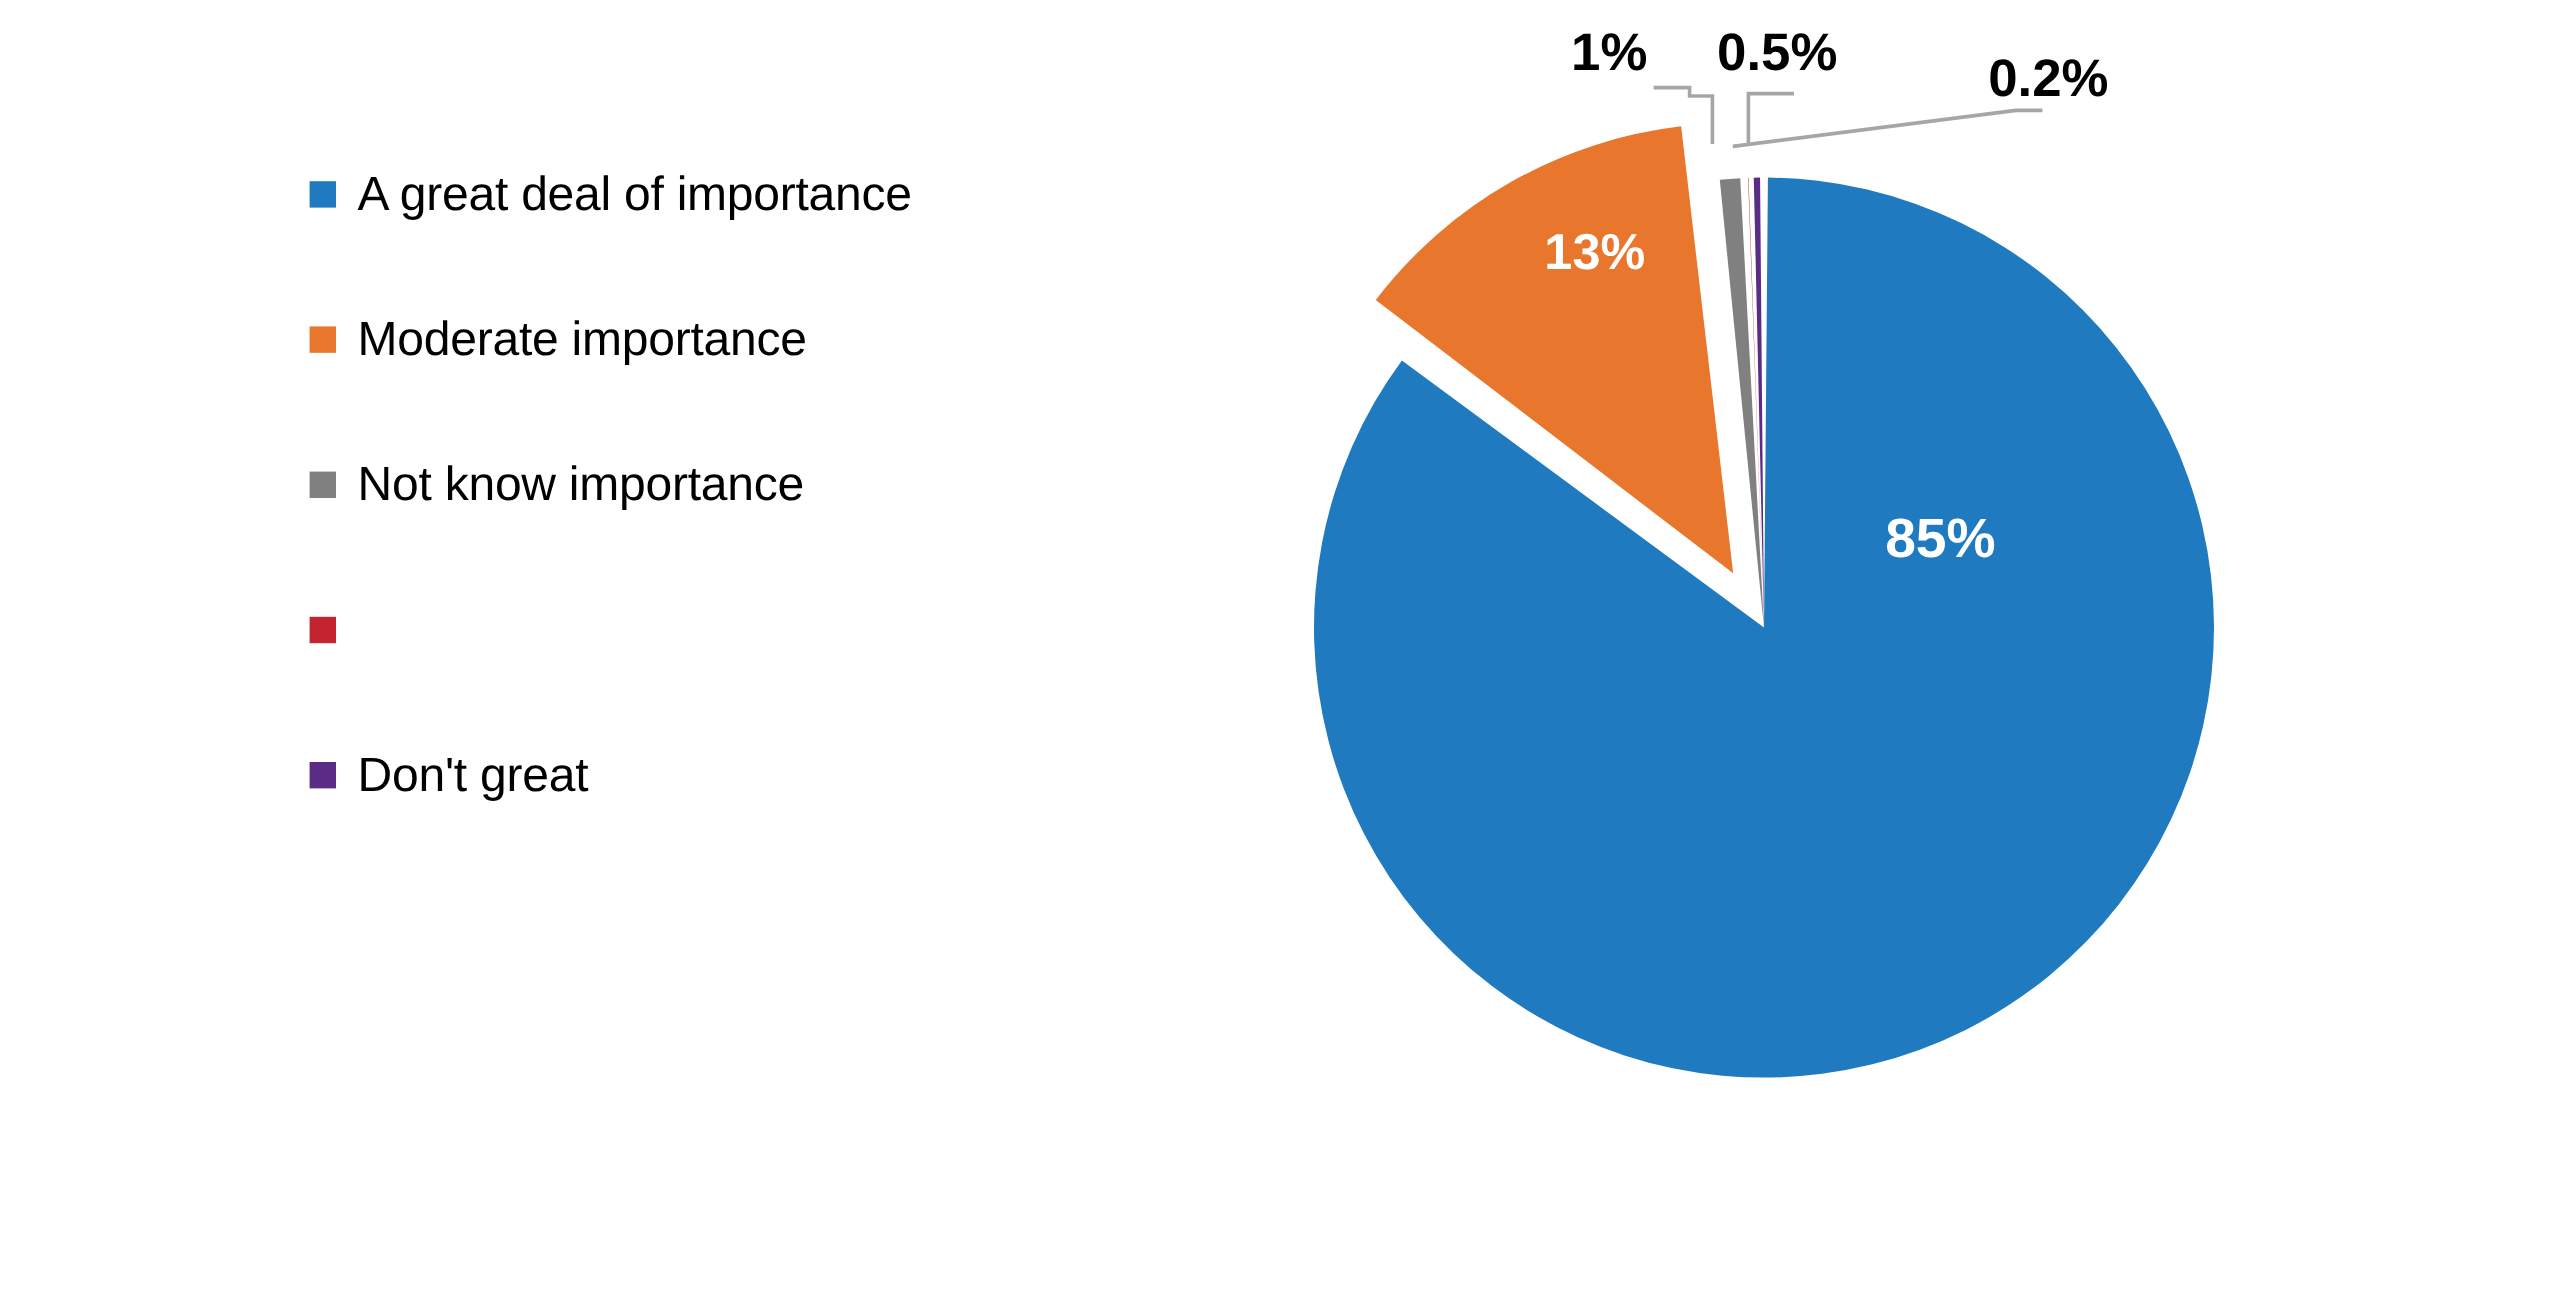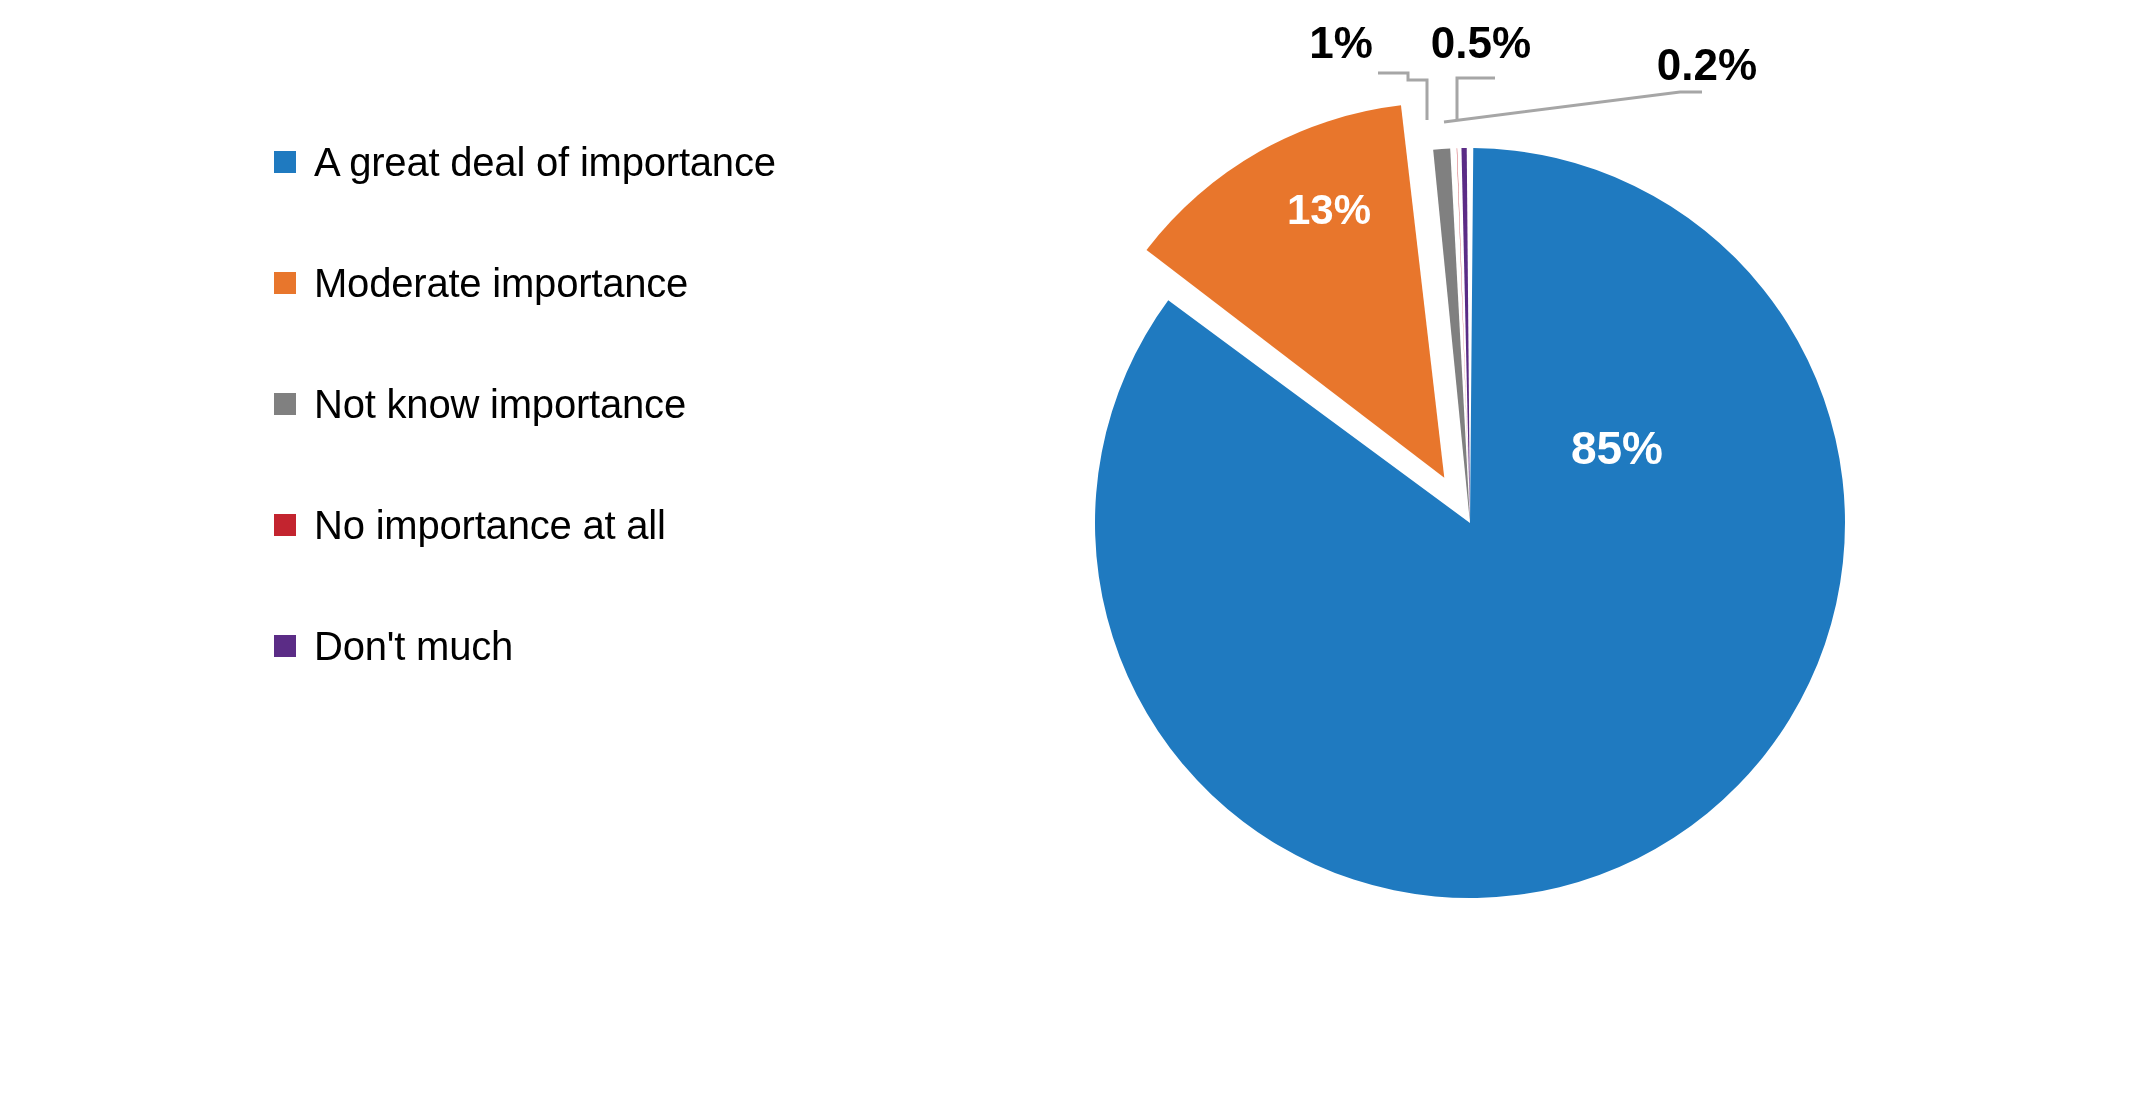--- a/index.html
+++ b/index.html
@@ -24,21 +24,21 @@
 
   
   #legend {
     position: absolute;
     left: 258px;
     top: 120px;
     width: 700px;
   }
   .legend-item {
     position: absolute;
-    left: 16px;
+    left: 0;
     display: flex;
     align-items: center;
     height: 44px;
   }
   .legend-swatch {
     width: 22px;
     height: 22px;
     flex: 0 0 22px;
     margin-right: 18px;
   }
@@ -94,26 +94,25 @@
       <span class="legend-label">Moderate importance</span>
     </div>
 
     <div class="legend-item" style="top:262px">
       <span class="legend-swatch" style="background:#808080"></span>
       <span class="legend-label">Not know importance</span>
     </div>
 
     <div class="legend-item" style="top:383px">
       <span class="legend-swatch" style="background:#C3242F"></span>
-      <span class="legend-label">No importance at all</span>
     </div>
 
     <div class="legend-item" style="top:504px">
       <span class="legend-swatch" style="background:#5B2C86"></span>
-      <span class="legend-label">Don't much</span>
+      <span class="legend-label">Don't great</span>
     </div>
 
   </div>
 
   <div id="pie-wrap">
     <svg id="pie-svg" width="2131" height="1093" viewBox="0 0 2131 1093" xmlns="http://www.w3.org/2000/svg">
 
       <g>
         <path class="leader" id="leader-gray" d="M 1378 73 L 1408 73 L 1408 80 L 1427 80 L 1427 120"></path>
         <path class="leader" id="leader-purple" d="M 1457 121 L 1457 78 L 1463 78 L 1495 78"></path>

